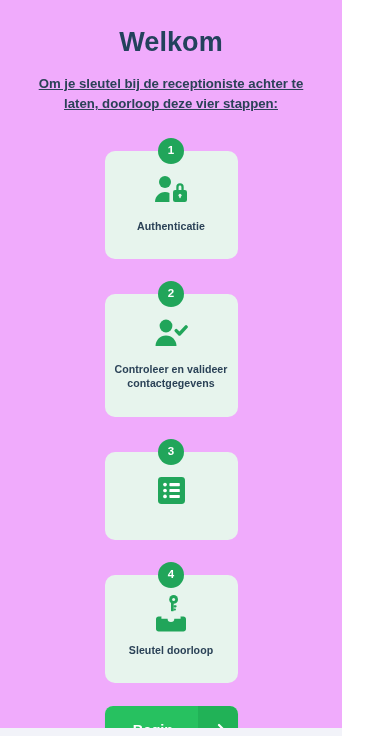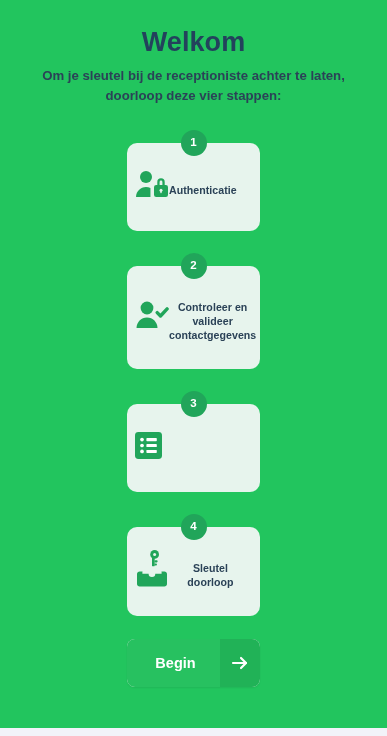--- a/index.html
+++ b/index.html
@@ -12,24 +12,24 @@
 
   body {
     font-family: "Liberation Sans", sans-serif;
     background: #ffffff;
     color: #2b4257;
     overflow: hidden;
     position: relative;
   }
 
   .screen {
-    width: 387px;
+    width: 342px;
     height: 736px;
     position: relative;
-    background: #22c55e;
+    background: #f0abfc;
     display: flex;
     flex-direction: column;
     align-items: center;
   }
 
   
   .header {
     width: 100%;
     padding: 26px 18px 0 18px;
     text-align: center;
@@ -37,26 +37,27 @@
 
   .page-title {
     font-size: 27px;
     font-weight: 700;
     letter-spacing: 0.1px;
     color: #23425c;
     line-height: 1.2;
   }
 
   .page-subtitle {
-    margin-top: 8px;
+    margin-top: 16px;
     font-size: 13.2px;
     font-weight: 700;
     line-height: 1.52;
     color: #2b4257;
     padding: 0 10px;
+    text-decoration: underline;
   }
 
   
   .steps {
     margin-top: 23px;
     width: 100%;
     display: flex;
     flex-direction: column;
     align-items: center;
   }
@@ -91,21 +92,21 @@
     line-height: 1;
   }
 
   .step-card {
     margin-top: 13px;
     width: 133px;
     min-height: 88px;
     background: #e7f4ed;
     border-radius: 10px;
     display: flex;
-    flex-direction: row;
+    flex-direction: column;
     align-items: center;
     justify-content: flex-start;
     padding: 22px 8px 26px 8px;
   }
 
   .step-icon {
     height: 34px;
     display: flex;
     align-items: center;
     justify-content: center;

